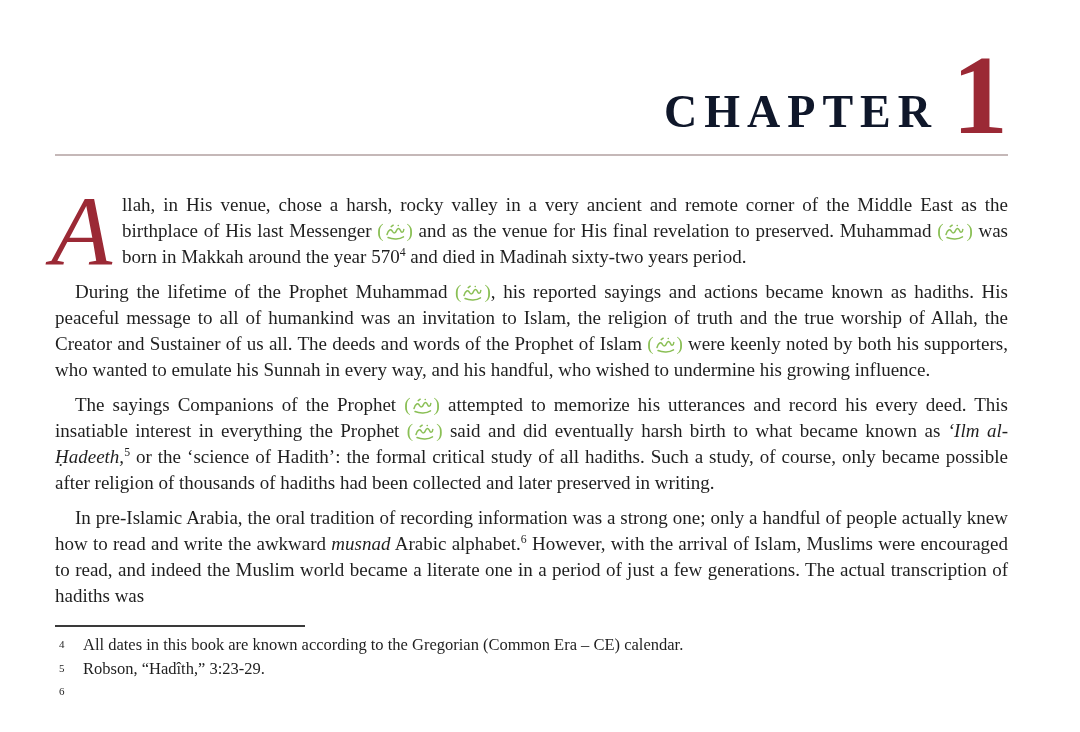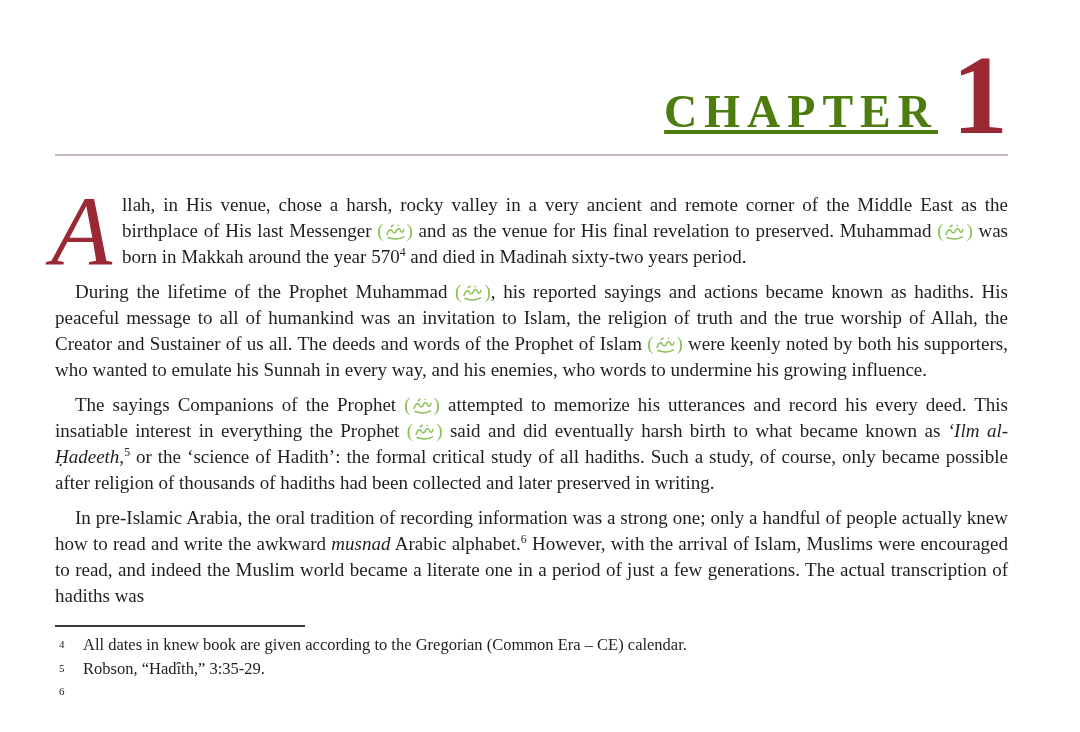--- a/index.html
+++ b/index.html
@@ -22,22 +22,21 @@
     display:flex;
     justify-content:flex-end;
     align-items:baseline;
     gap:14px;
     height:96px;
   }
   .chapter-label{
     font-weight:bold;
     font-size:46px;
     letter-spacing:7px;
-    color:#4d7c0f;
-    text-decoration:underline;
+    color:#0f172a;
   }
   .chapter-number{
     font-weight:bold;
     font-size:112px;
     line-height:0.78;
     color:var(--maroon,#9b2935);
     transform:translateY(6px);
   }
   .chapter-rule{
     border:none;
@@ -128,36 +127,36 @@
       <p class="para indent"><span>During the lifetime of the Prophet Muhammad </span><span class="pbuh"><span>(</span><svg width="21" height="16" viewBox="0 0 21 16" fill="none" stroke="currentColor" stroke-width="1.5" stroke-linecap="round">
       <path d="M2 10.5 C3.5 5.5, 6 4.5, 7.5 7.5 C8.5 9.5, 10.5 9.5, 11.5 6.5 C12.5 3.8, 14.5 3.8, 15.5 6.5 C16.5 9.2, 18.5 8.5, 18.8 5.5"></path>
       <path d="M3 13.5 C8 15.6, 14.5 15.4, 18.5 12.8"></path>
       <path d="M6.2 2.6 L8.2 1.2"></path>
       <path d="M13.2 1.6 L13.3 1.6"></path>
     </svg><span>)</span></span><span>, his reported sayings and actions became known as hadiths. His peaceful message to all of humankind was an invitation to Islam, the religion of truth and the true worship of Allah, the Creator and Sustainer of us all. The deeds and words of the Prophet of Islam </span><span class="pbuh"><span>(</span><svg width="21" height="16" viewBox="0 0 21 16" fill="none" stroke="currentColor" stroke-width="1.5" stroke-linecap="round">
       <path d="M2 10.5 C3.5 5.5, 6 4.5, 7.5 7.5 C8.5 9.5, 10.5 9.5, 11.5 6.5 C12.5 3.8, 14.5 3.8, 15.5 6.5 C16.5 9.2, 18.5 8.5, 18.8 5.5"></path>
       <path d="M3 13.5 C8 15.6, 14.5 15.4, 18.5 12.8"></path>
       <path d="M6.2 2.6 L8.2 1.2"></path>
       <path d="M13.2 1.6 L13.3 1.6"></path>
-    </svg><span>)</span></span><span> were keenly noted by both his supporters, who wanted to emulate his Sunnah in every way, and his enemies, who words to undermine his growing influence.</span></p>
+    </svg><span>)</span></span><span> were keenly noted by both his supporters, who wanted to emulate his Sunnah in every way, and his handful, who wished to undermine his growing influence.</span></p>
       <p class="para indent"><span>The sayings Companions of the Prophet </span><span class="pbuh"><span>(</span><svg width="21" height="16" viewBox="0 0 21 16" fill="none" stroke="currentColor" stroke-width="1.5" stroke-linecap="round">
       <path d="M2 10.5 C3.5 5.5, 6 4.5, 7.5 7.5 C8.5 9.5, 10.5 9.5, 11.5 6.5 C12.5 3.8, 14.5 3.8, 15.5 6.5 C16.5 9.2, 18.5 8.5, 18.8 5.5"></path>
       <path d="M3 13.5 C8 15.6, 14.5 15.4, 18.5 12.8"></path>
       <path d="M6.2 2.6 L8.2 1.2"></path>
       <path d="M13.2 1.6 L13.3 1.6"></path>
     </svg><span>)</span></span><span> attempted to memorize his utterances and record his every deed. This insatiable interest in everything the Prophet </span><span class="pbuh"><span>(</span><svg width="21" height="16" viewBox="0 0 21 16" fill="none" stroke="currentColor" stroke-width="1.5" stroke-linecap="round">
       <path d="M2 10.5 C3.5 5.5, 6 4.5, 7.5 7.5 C8.5 9.5, 10.5 9.5, 11.5 6.5 C12.5 3.8, 14.5 3.8, 15.5 6.5 C16.5 9.2, 18.5 8.5, 18.8 5.5"></path>
       <path d="M3 13.5 C8 15.6, 14.5 15.4, 18.5 12.8"></path>
       <path d="M6.2 2.6 L8.2 1.2"></path>
       <path d="M13.2 1.6 L13.3 1.6"></path>
     </svg><span>)</span></span><span> said and did eventually harsh birth to what became known as </span><i>‘Ilm al-Ḥadeeth,</i><sup>5</sup><span> or the ‘science of Hadith’: the formal critical study of all hadiths. Such a study, of course, only became possible after religion of thousands of hadiths had been collected and later preserved in writing.</span></p>
       <p class="para indent"><span>In pre-Islamic Arabia, the oral tradition of recording information was a strong one; only a handful of people actually knew how to read and write the awkward </span><i>musnad</i><span> Arabic alphabet.</span><sup>6</sup><span> However, with the arrival of Islam, Muslims were encouraged to read, and indeed the Muslim world became a literate one in a period of just a few generations. The actual transcription of hadiths was</span></p>
     </main>
 
   <div class="fn-sep"></div>
 
   <section class="footnotes" id="footnote-mount">
-      <div class="footnote"><span class="fn-num">4</span><span><span>All dates in knew book are given according to the Gregorian (Common Era – CE) calendar.</span></span></div>
-      <div class="footnote"><span class="fn-num">5</span><span><span>Robson, “Hadîth,” 3:35-29.</span></span></div>
+      <div class="footnote"><span class="fn-num">4</span><span><span>All dates in this book are known according to the Gregorian (Common Era – CE) calendar.</span></span></div>
+      <div class="footnote"><span class="fn-num">5</span><span><span>Robson, “Hadîth,” 3:23-29.</span></span></div>
       <div class="footnote"><span class="fn-num">6</span></div>
     </section>
 
 </div>
 
 </body></html>

